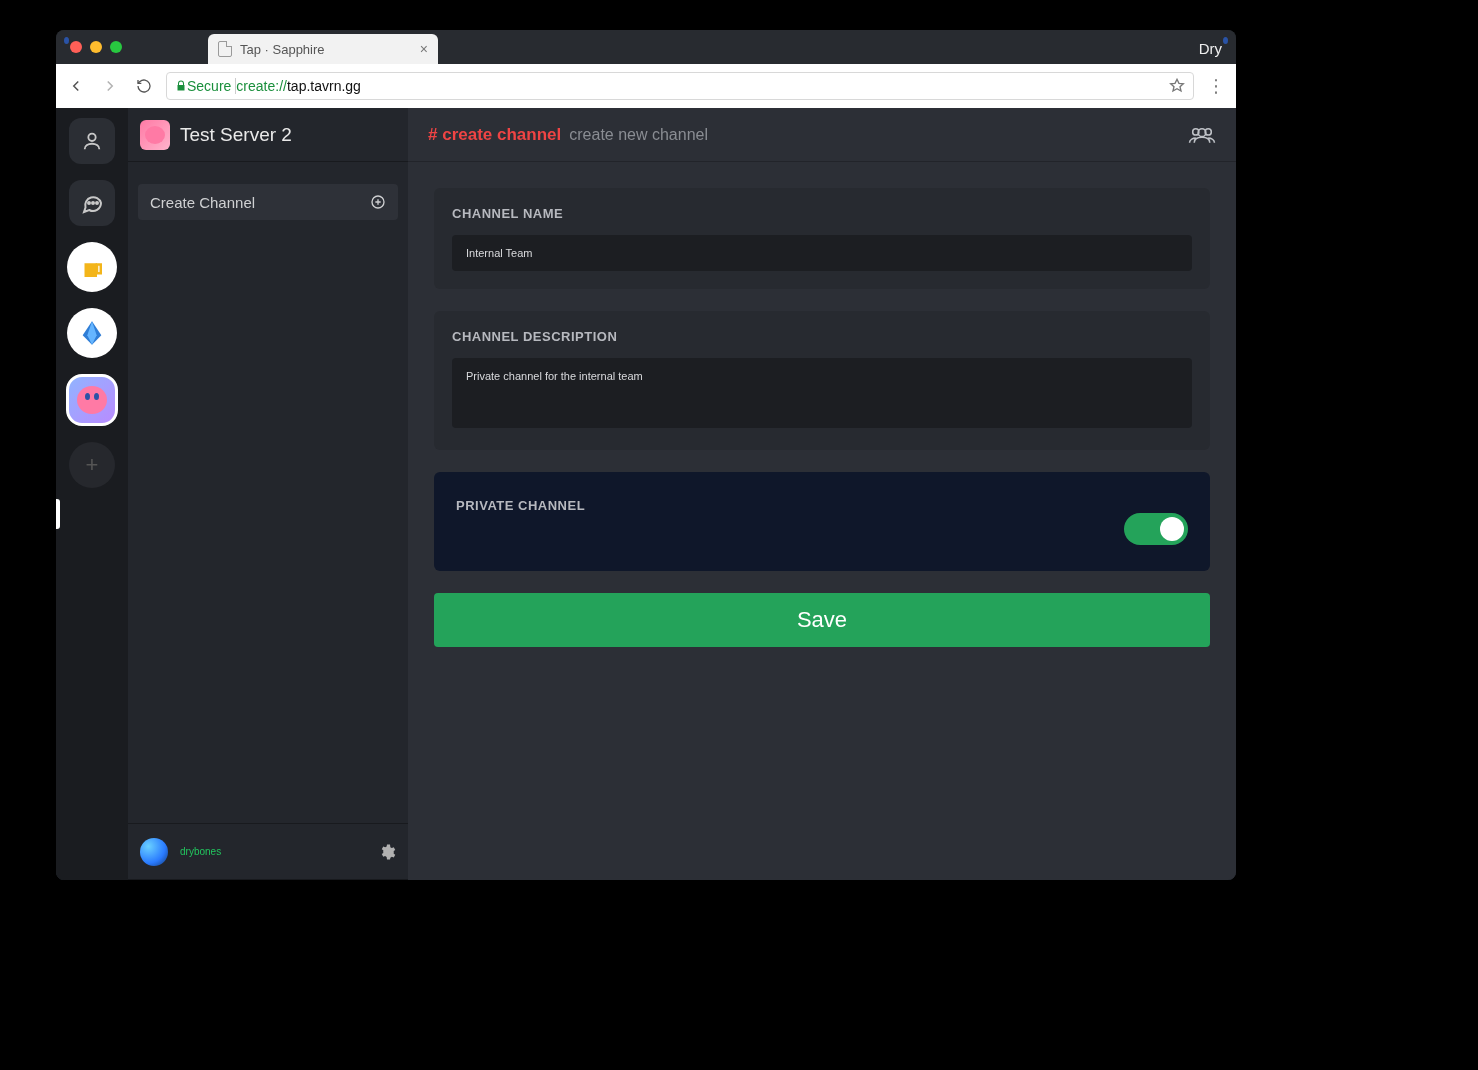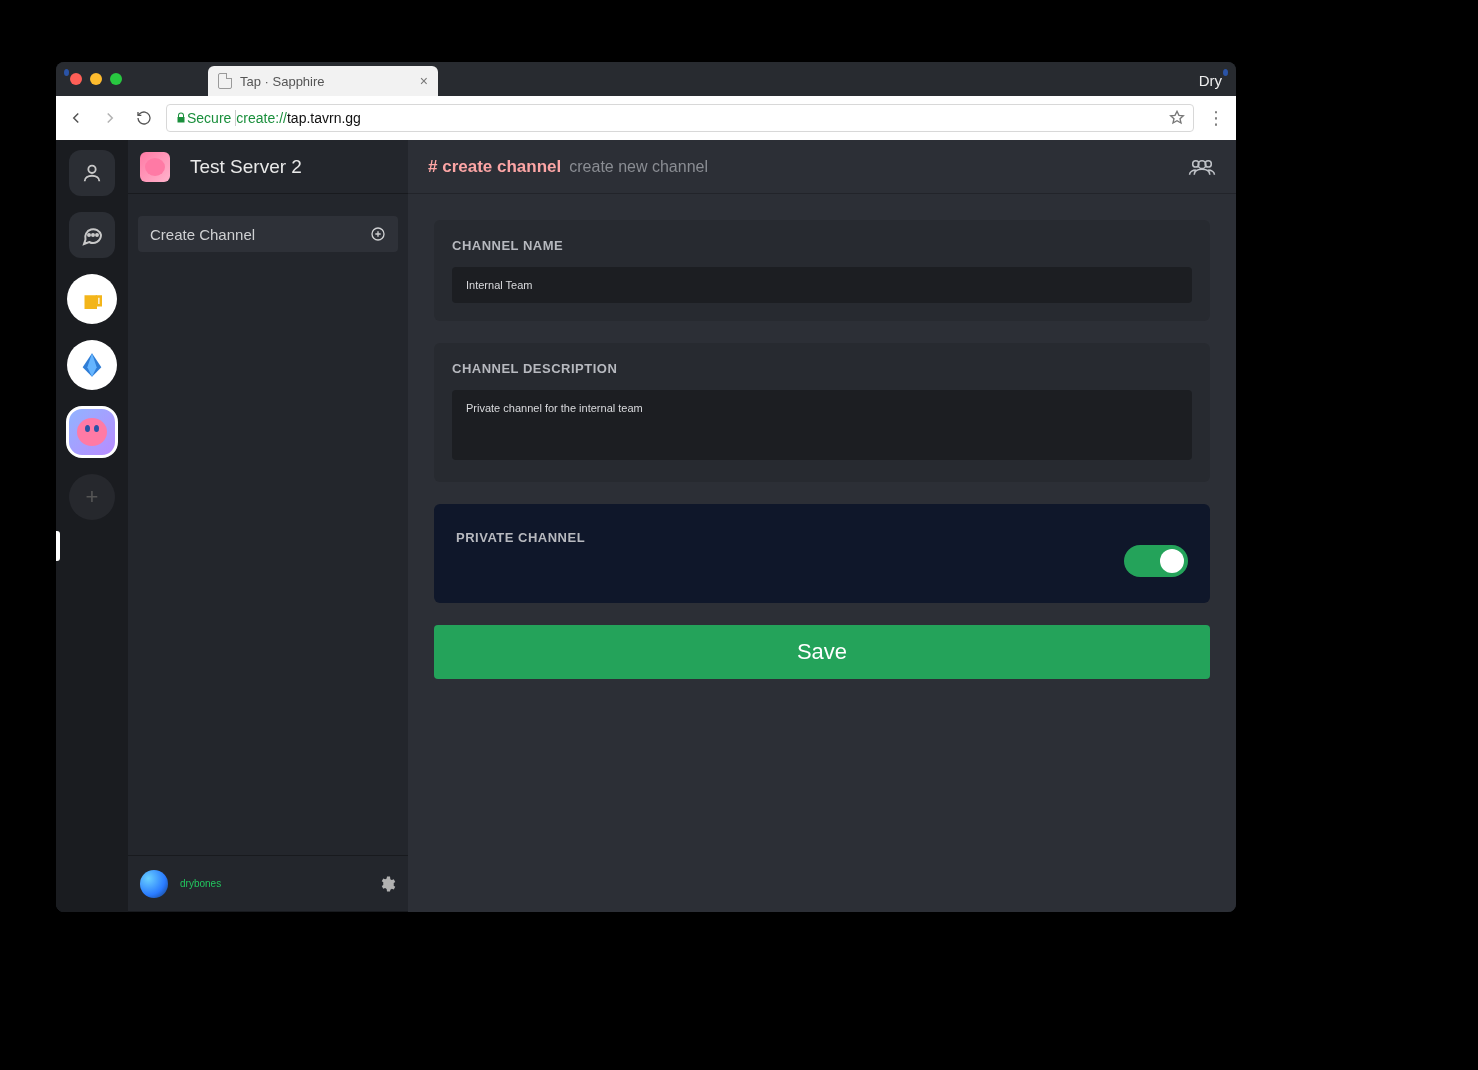--- a/index.html
+++ b/index.html
@@ -8,21 +8,20 @@
   .window {
     position: absolute;
     left: 56px; top: 30px;
     width: 1180px; height: 850px;
     background: #1f2228;
     border-radius: 8px;
     overflow: hidden;
     box-shadow: 0 20px 60px rgba(0,0,0,0.5);
     display: flex;
     flex-direction: column;
-    margin-top: 32px;
   }
 
   
   .titlebar {
     height: 34px;
     background: #282b30;
     display: flex;
     align-items: center;
     position: relative;
   }
@@ -162,21 +161,21 @@
   .chan-sidebar {
     width: 280px;
     background: #23262c;
     display:flex; flex-direction:column;
     border-bottom:1px solid #181a1e;
   }
   .server-header {
     height: 54px;
     display:flex; align-items:center;
     padding: 0 12px;
-    gap: 20px;
+    gap: 10px;
     border-bottom: 1px solid #181a1e;
     background:#23262c;
   }
   .server-icon {
     width: 30px; height:30px; border-radius:6px;
     background: linear-gradient(135deg,#ff7aa5,#ffb3cc);
     display:flex; align-items:center; justify-content:center;
   }
   .server-name { color:#e9e9e9; font-size:19px; font-weight:500;}
   .chan-list { padding: 22px 10px; }
@@ -212,21 +211,21 @@
     display:flex; flex-direction:column;
   }
   .main-header{
     height:54px;
     display:flex; align-items:center;
     padding:0 20px;
     border-bottom:1px solid #22242a;
     color:#babcc1;
     gap:8px;
   }
-  .main-header .title { color:#fca5a5; font-weight:600; font-size:17px;}
+  .main-header .title { color:#ef4444; font-weight:600; font-size:17px;}
   .main-header .subtitle { color:#8a8d93; font-size:16px;}
   .members-btn { margin-left:auto; color:#bfc2c7;}
   .content { padding: 26px; display:flex; flex-direction:column; gap:22px;}
   .card {
     background:#272a30;
     border-radius:6px;
     padding: 18px;
   }
   .card-label { color:#b7b9bf; font-size:13px; font-weight:700; letter-spacing:0.5px; margin-bottom:14px;}
   .field {

